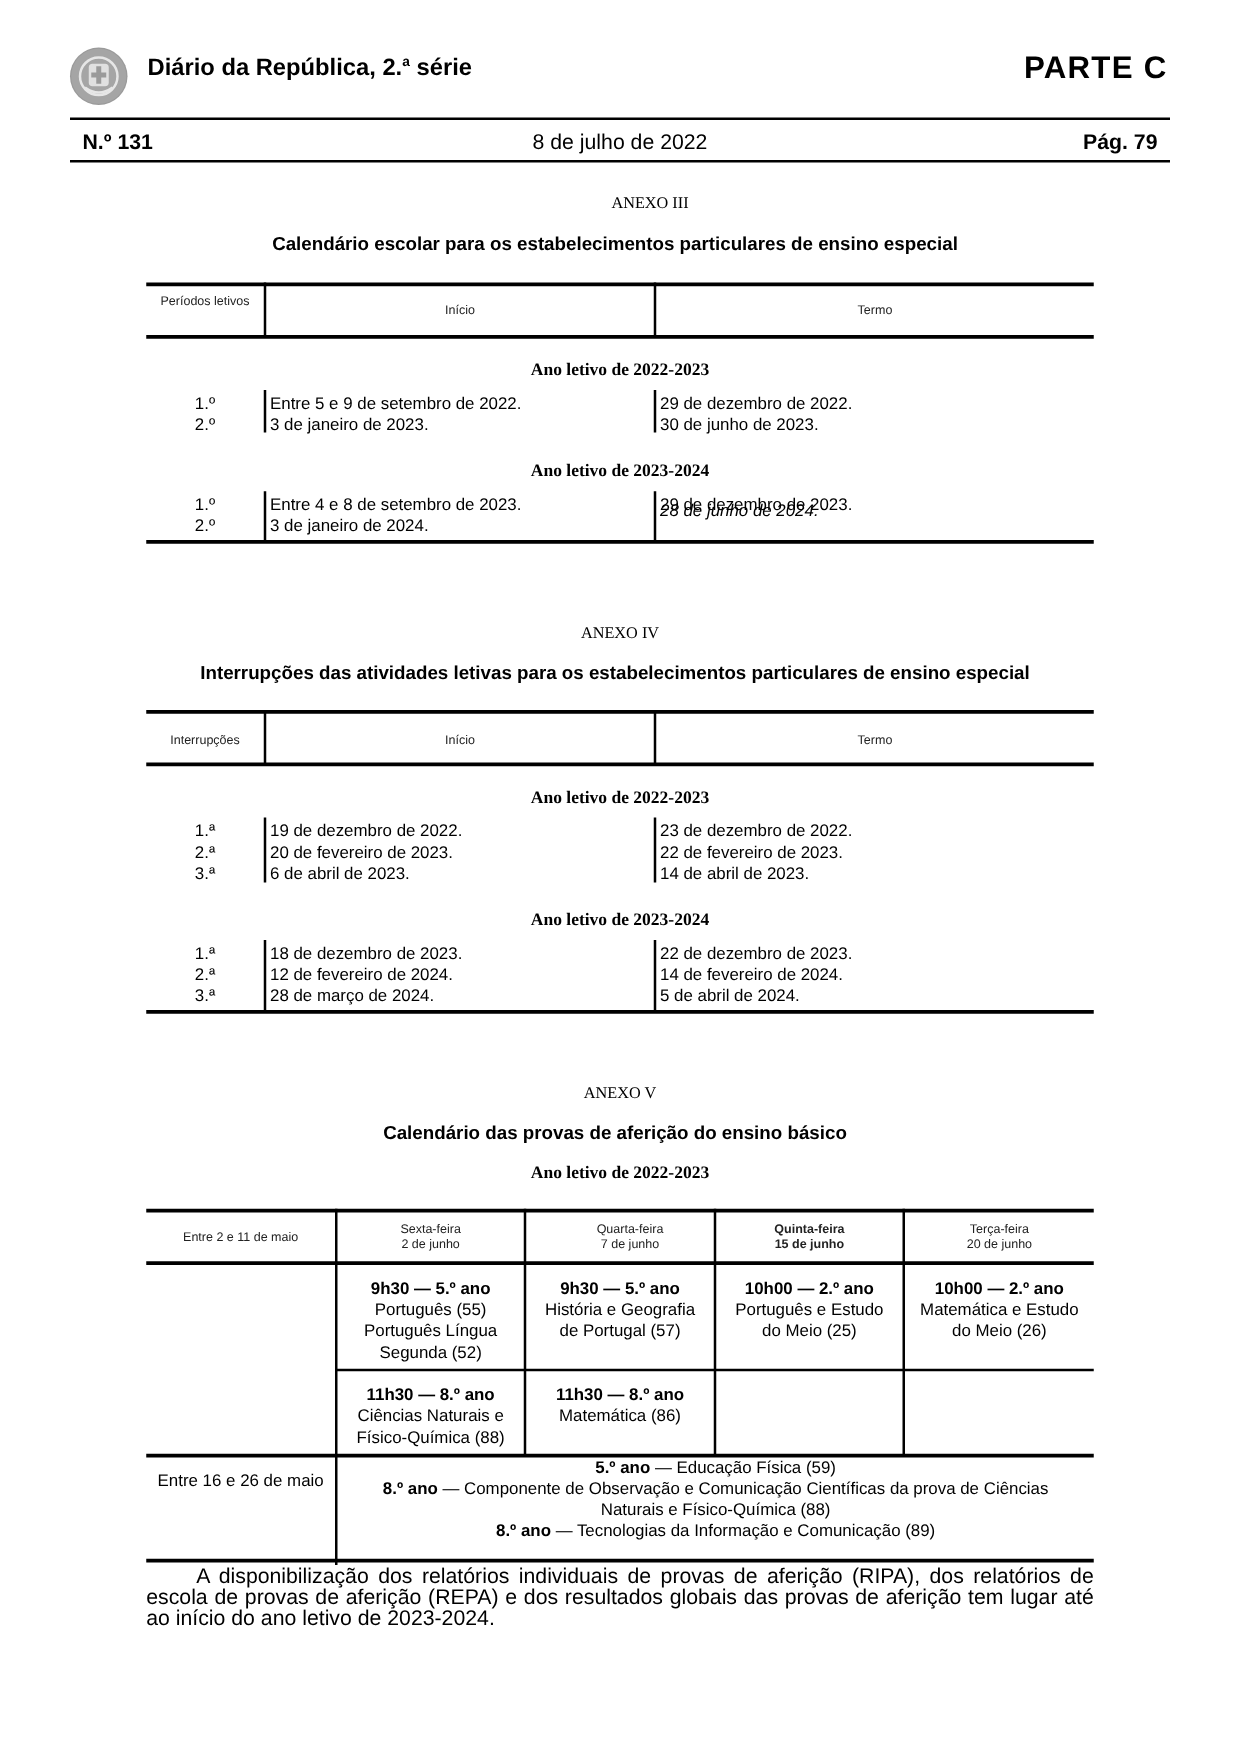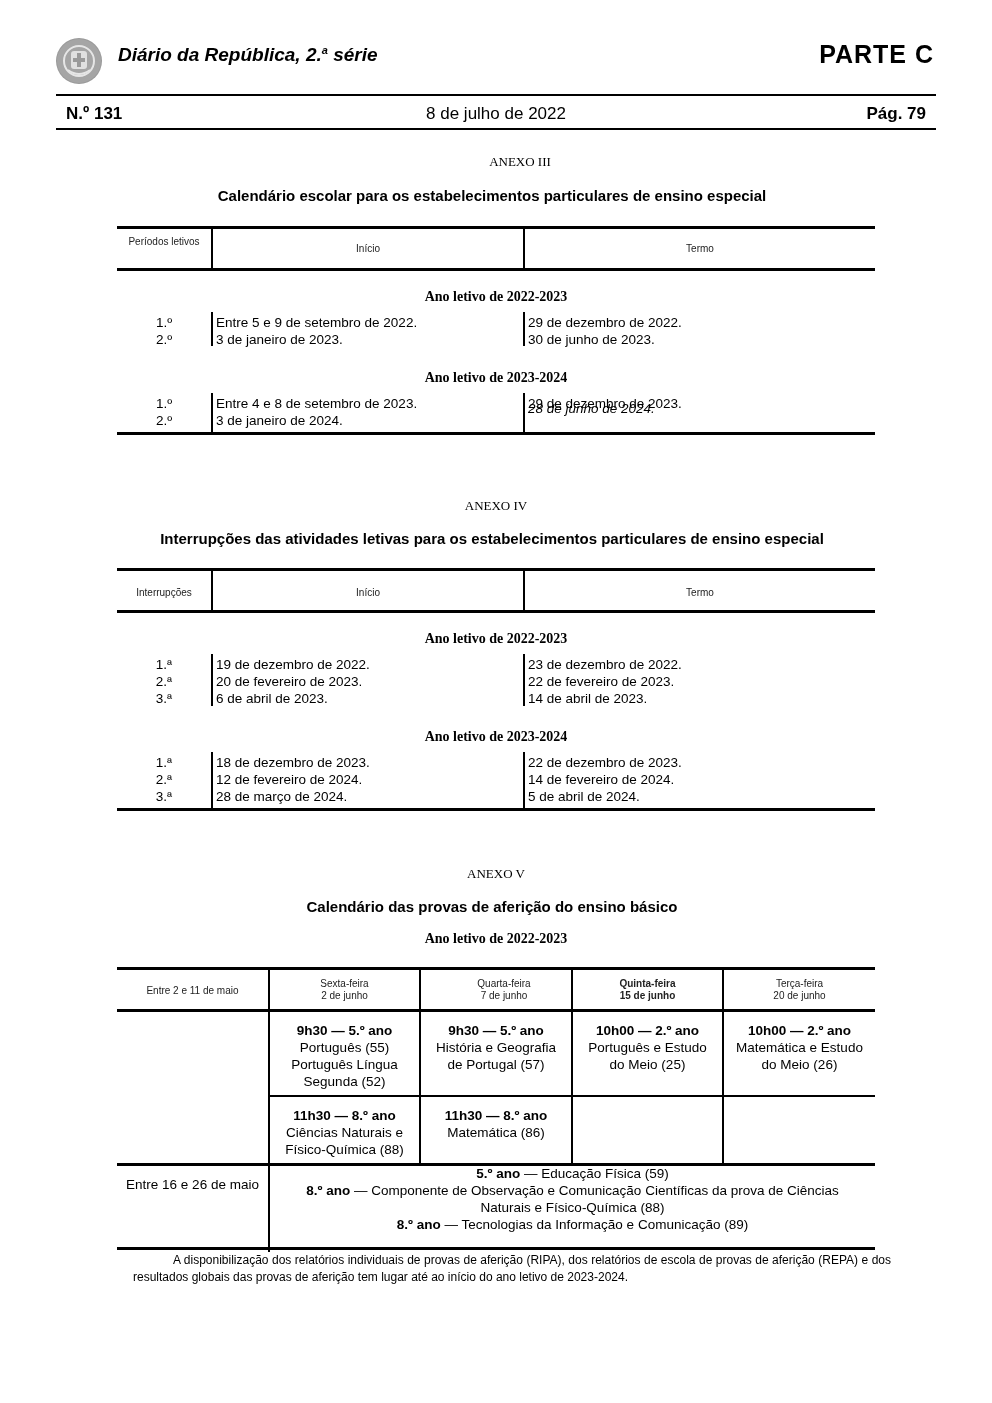--- a/index.html
+++ b/index.html
@@ -1,38 +1,38 @@
 <!DOCTYPE html>
 <html><head>
 <meta charset="utf-8">
 <style>
   html, body { margin: 0; padding: 0; background: #fff; }
   body { width: 992px; height: 1403px; position: relative; overflow: hidden; font-family: "Liberation Sans", sans-serif; color: #000; }
   .abs { position: absolute; }
   .logo { left: 56px; top: 38px; width: 46px; height: 46px; border-radius: 50%; background: #9a9a9a; overflow: hidden; }
   .logo svg { display: block; }
-  .hdr-title { left: 118px; top: 44px; font-size: 19px; font-style: italic; font-weight: bold; }
+  .hdr-title { left: 118px; top: 44px; font-size: 19px; font-weight: bold; }
   .hdr-title sup { font-size: 11px; }
   .parte { right: 58px; top: 40px; font-size: 25px; font-weight: bold; letter-spacing: 1px; }
   .rule { left: 56px; width: 880px; background: #000; }
   .num { left: 66px; top: 104px; font-size: 17px; font-weight: bold; }
   .date { left: 0; width: 992px; top: 104px; text-align: center; font-size: 17px; }
   .page { right: 66px; top: 104px; font-size: 17px; font-weight: bold; }
   .anexo { left: 0; width: 992px; text-align: center; font-family: "Liberation Serif", serif; font-size: 13px; }
   .sec-title { left: 0; width: 984px; text-align: center; font-size: 15px; font-weight: bold; }
   .year-title { left: 0; width: 992px; text-align: center; font-family: "Liberation Serif", serif; font-size: 14px; font-weight: bold; }
   .tbl { position: absolute; left: 117px; width: 758px; }
   .thick { height: 3px; background: #000; position: absolute; left: 0; width: 100%; }
   .vline { position: absolute; width: 2px; background: #000; }
   .th { position: absolute; font-size: 10px; color: #222; text-align: center; line-height: 12px; }
   .cell { position: absolute; font-size: 13.5px; line-height: 17px; white-space: nowrap; }
   .ord { text-align: center; width: 94px; left: 0; }
   .c5 { position: absolute; text-align: center; font-size: 13.5px; line-height: 17px; }
   .c5 b { font-weight: bold; }
-  .foot { left: 133px; width: 758px; font-size: 12px; line-height: 17px; text-align: justify; }
+  .foot { left: 117px; width: 758px; font-size: 17px; line-height: 17px; text-align: justify; }
 </style>
 </head>
 <body>
 
 <div class="abs logo">
   <svg width="46" height="46" viewBox="0 0 46 46">
     <circle cx="23" cy="23" r="22" fill="#a5a5a5"></circle>
     <circle cx="23" cy="23" r="15" fill="none" stroke="#e6e6e6" stroke-width="2"></circle>
     <rect x="15" y="13" width="16" height="18" rx="3" fill="#e0e0e0"></rect>
     <rect x="21" y="15" width="4" height="14" fill="#9a9a9a"></rect>

